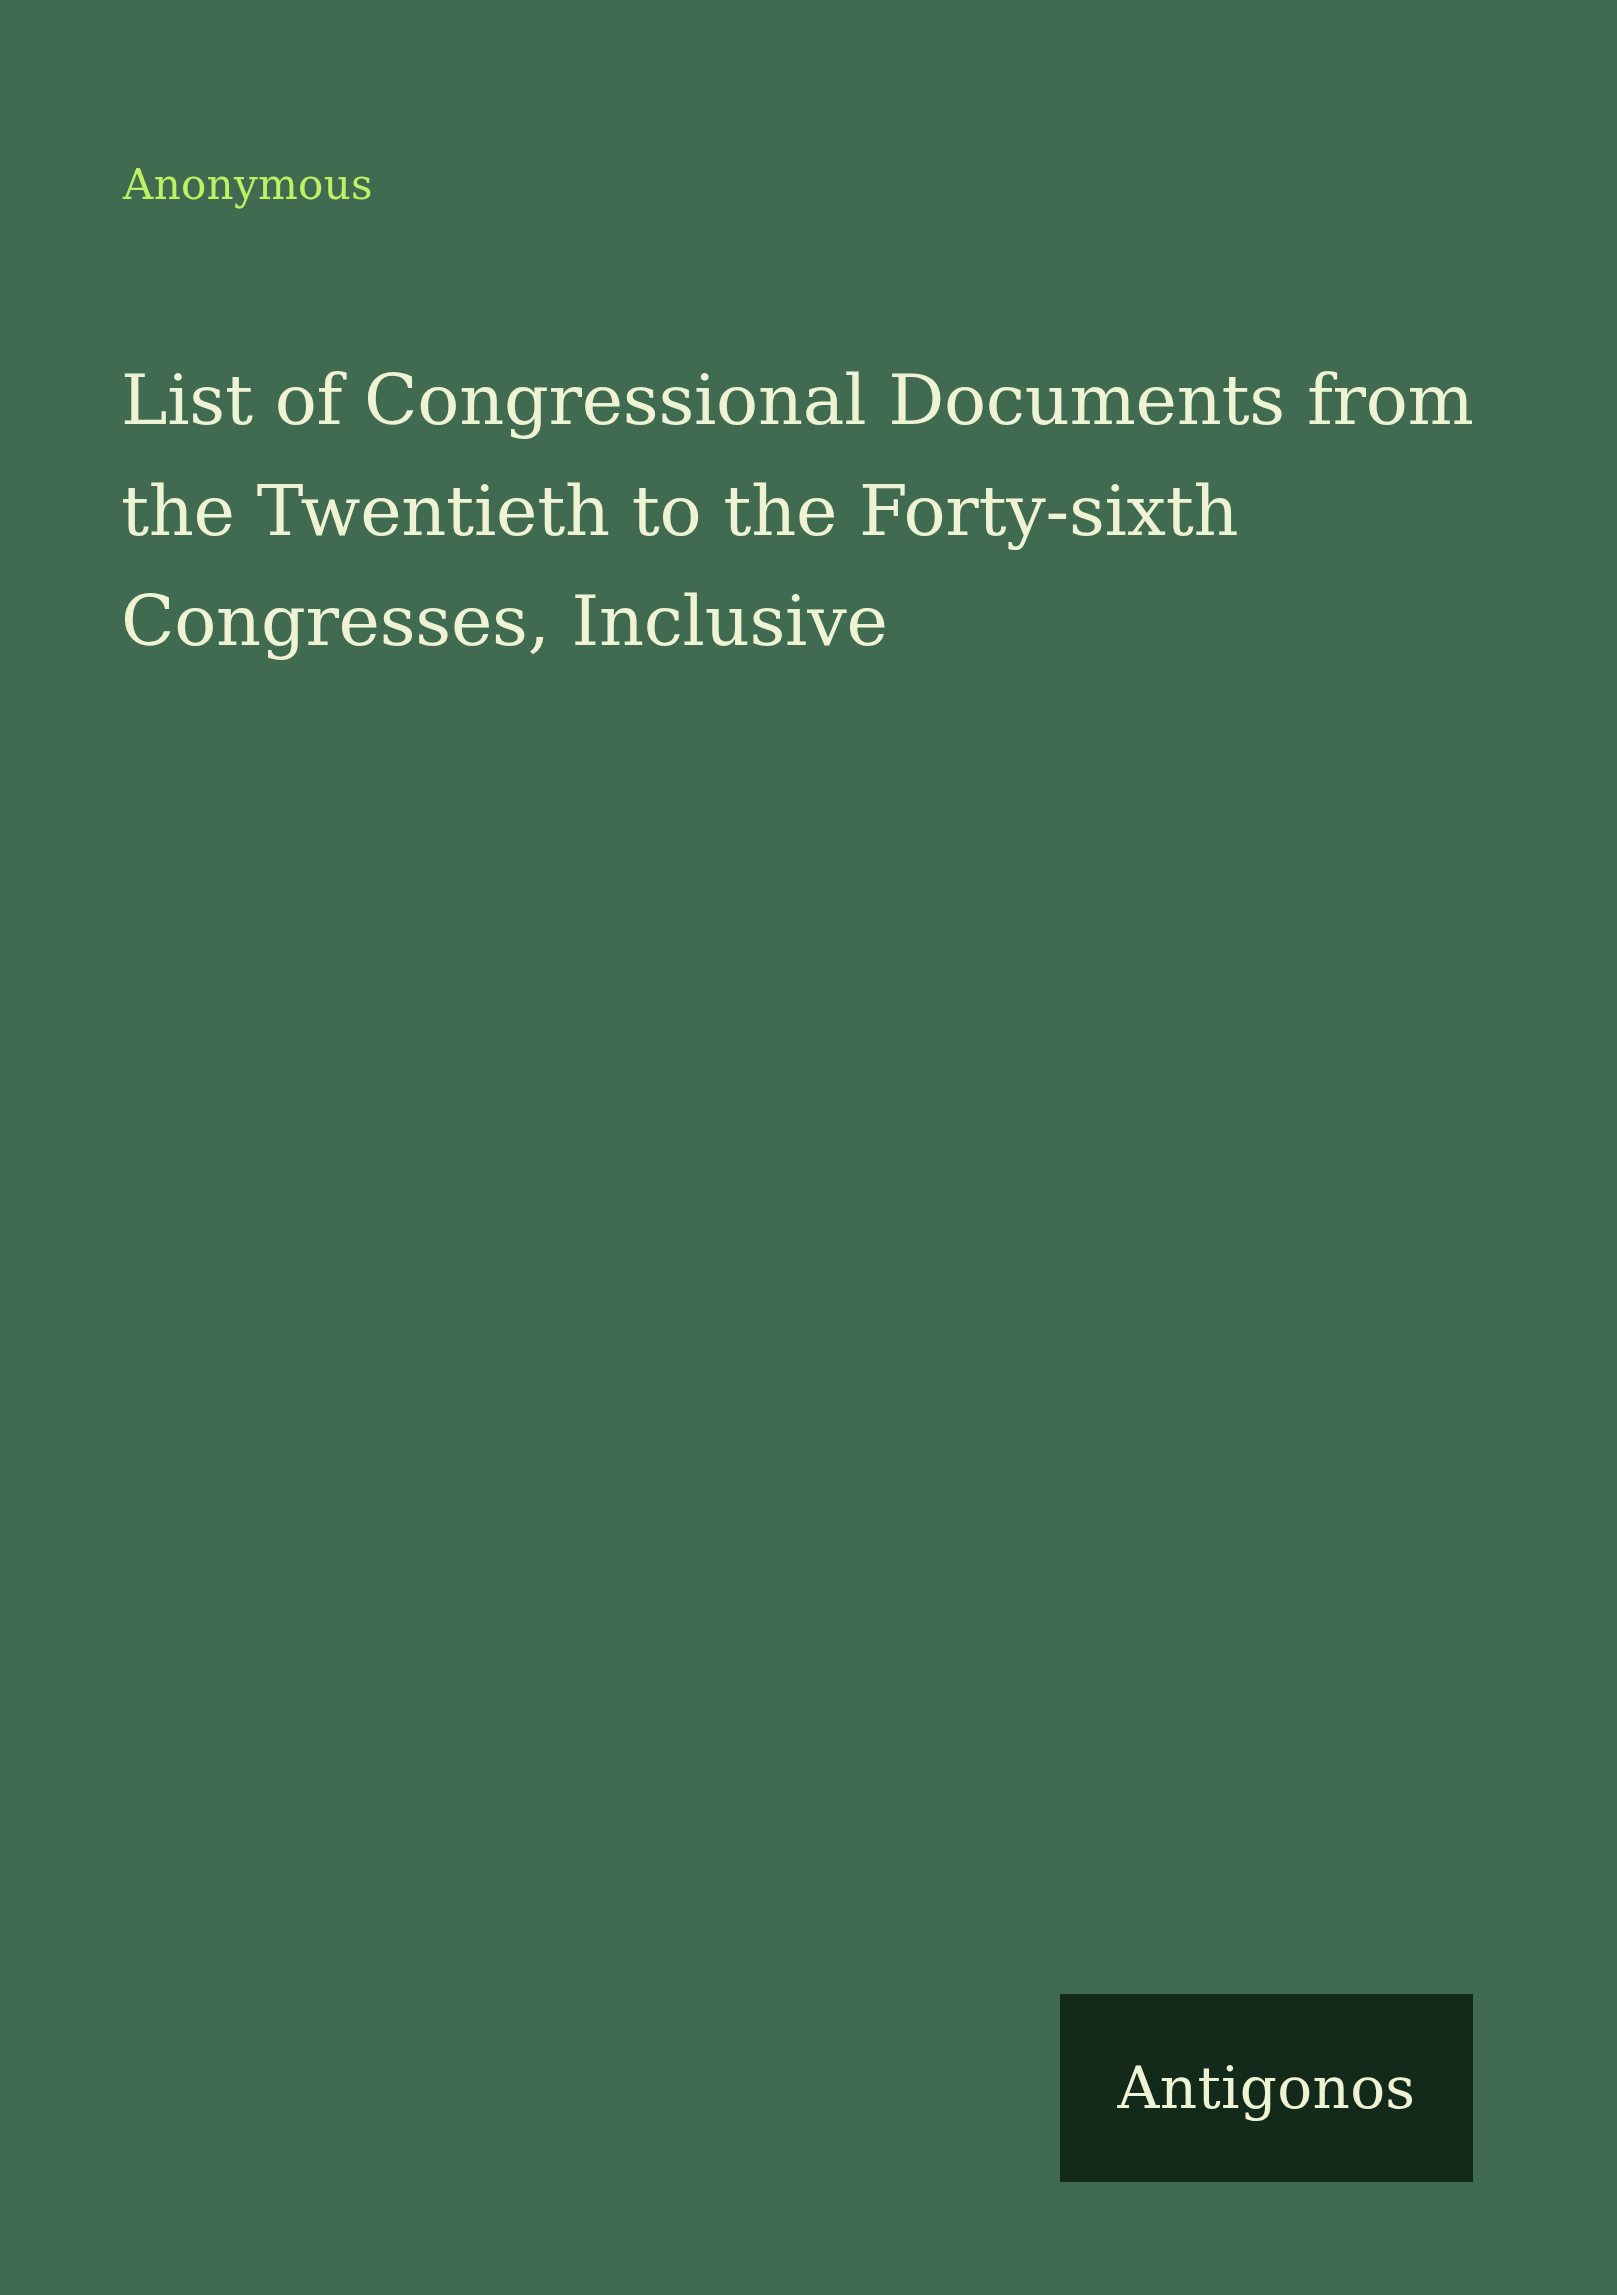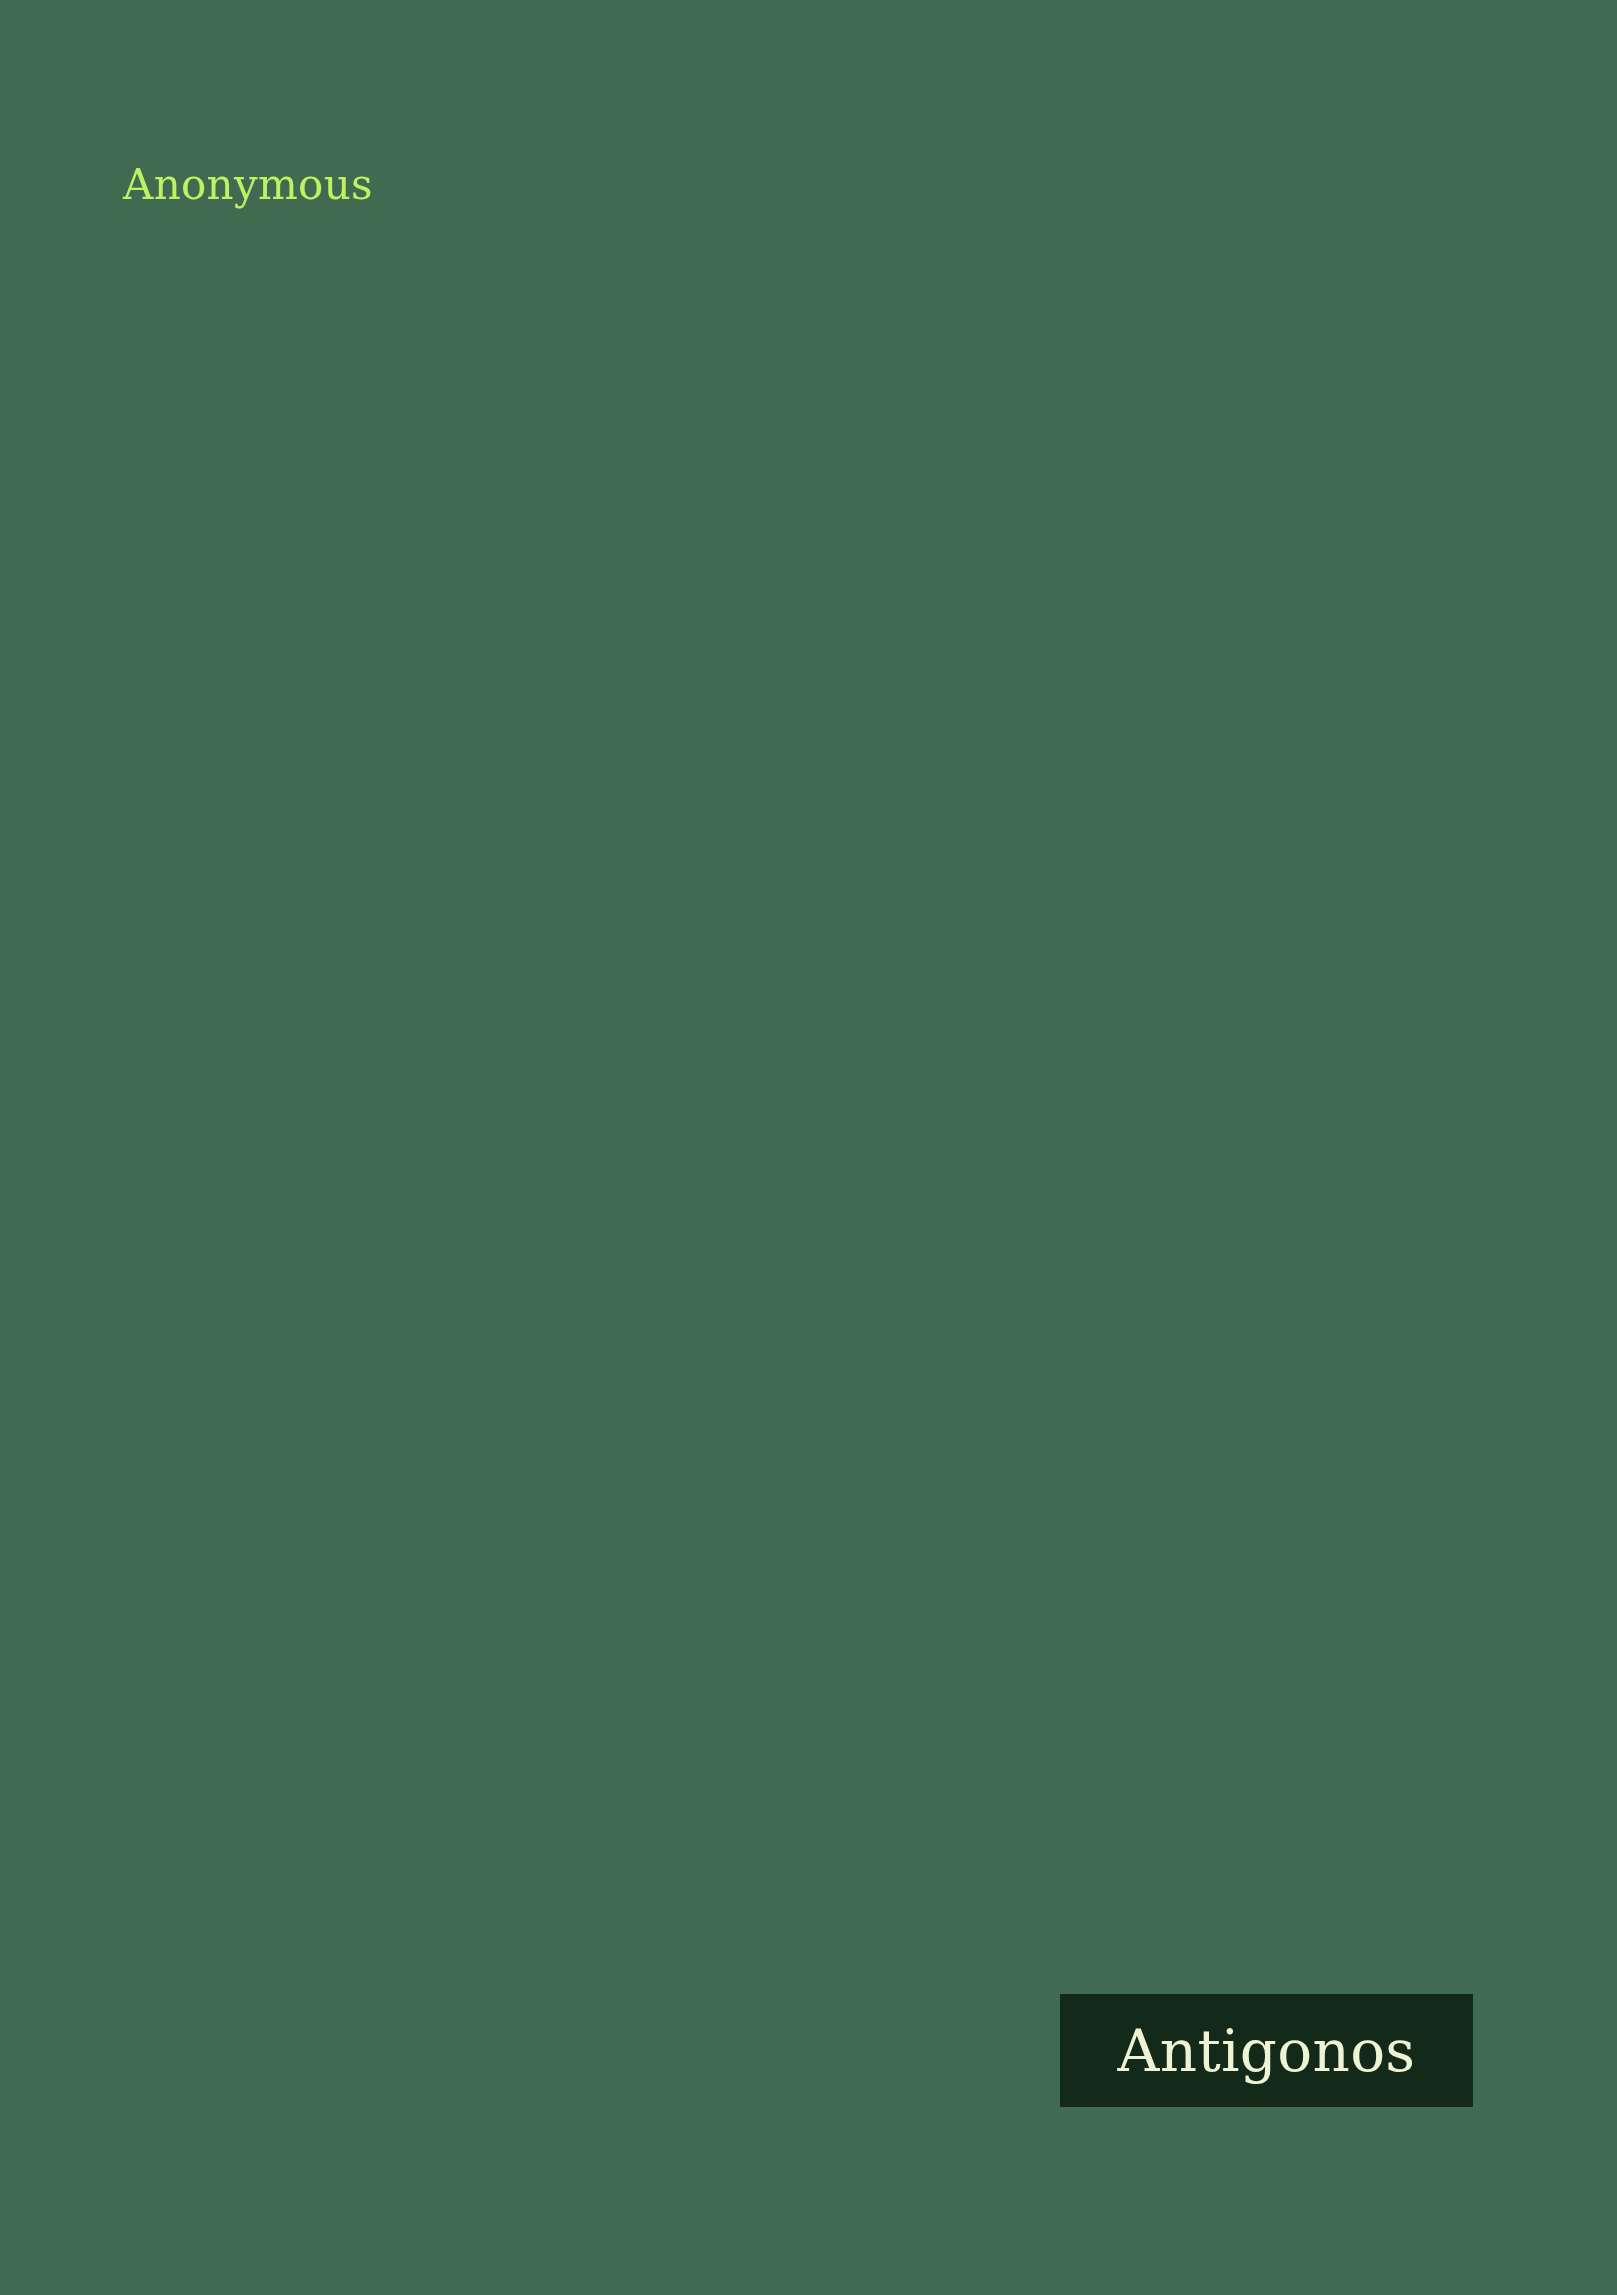--- a/index.html
+++ b/index.html
@@ -39,40 +39,41 @@
     line-height: 1.58;
     color: #eef3d4;
     font-weight: 400;
     letter-spacing: -0.3px;
   }
   .publisher-box {
     position: absolute;
     left: 1060px;
     top: 1994px;
     width: 413px;
-    height: 113px;
+    height: 188px;
     background: #13291a;
     display: flex;
     align-items: center;
     justify-content: center;
   }
   .publisher-name {
     font-family: "DejaVu Serif", serif;
     font-size: 58px;
     color: #eef3d4;
     letter-spacing: 0.3px;
     line-height: 1;
   }
 </style>
 </head>
 <body>
 
 <div class="cover">
 
   <div class="author">Anonymous</div>
 
+  <div class="title">List of Congressional Documents from the Twentieth to the Forty-sixth Congresses, Inclusive</div>
 
   <div class="publisher-box">
     <span class="publisher-name">Antigonos</span>
   </div>
 
 </div>
 
 
 </body></html>

